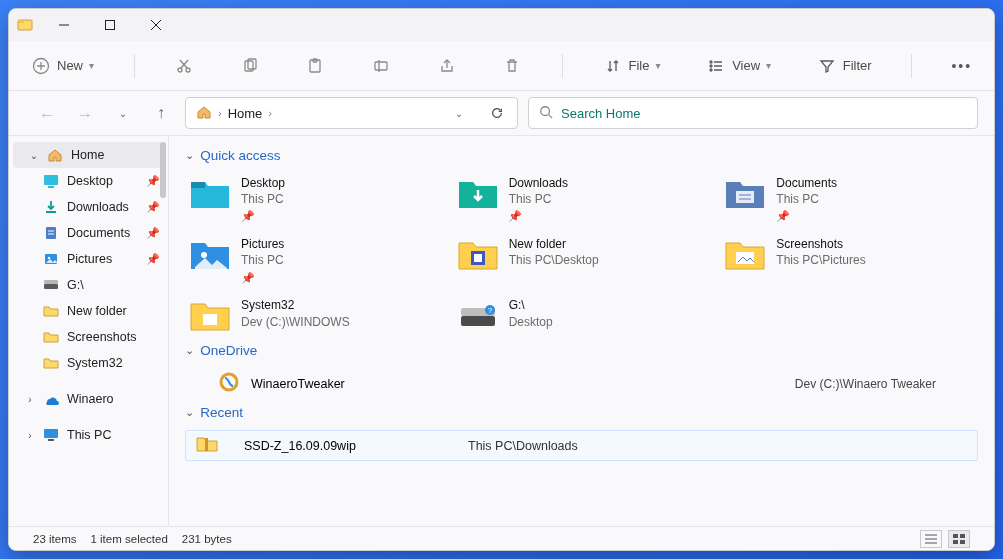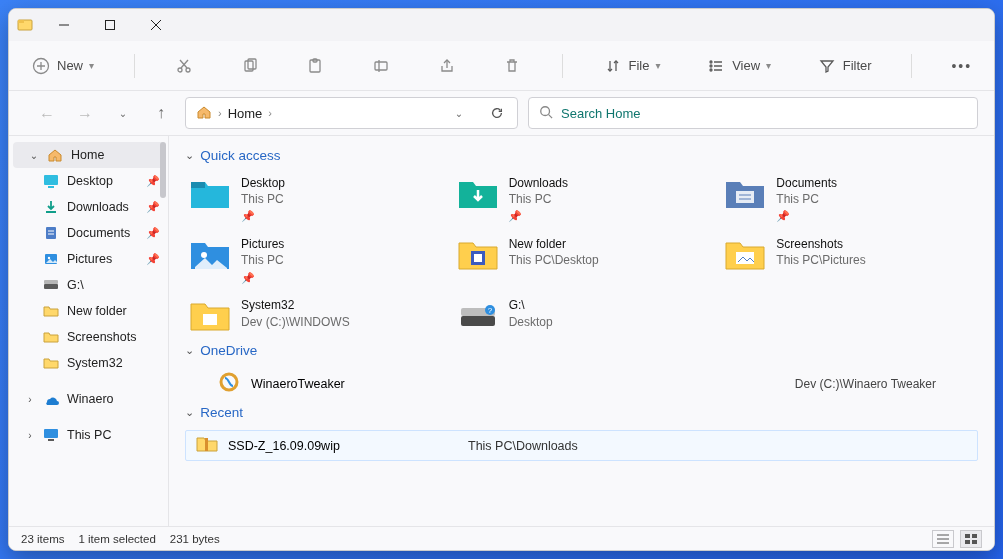--- a/index.html
+++ b/index.html
@@ -37,24 +37,24 @@
   .qa-grid { display:grid; grid-template-columns: repeat(3, 1fr); gap:8px 10px; margin-bottom:6px; }
   .qa-item { display:flex; align-items:flex-start; gap:10px; padding:2px 4px; cursor:pointer; }
   .qa-bigicon { width:42px; height:38px; flex:none; display:flex; align-items:center; justify-content:center;}
   .qa-labels { display:flex; flex-direction:column; font-size:12px; line-height:1.35; }
   .qa-name { color:#111; }
   .qa-sub { color:#6b6b6b; }
   .qa-pin { color:#8a8a8a; margin-top:2px; font-size:11px;}
   .fav-row { display:flex; align-items:center; gap:12px; padding:4px 2px; font-size:12.5px;}
   .fav-path { margin-left:auto; margin-right:40px; color:#444; font-size:12px;}
   .recent-row { display:flex; align-items:center; gap:12px; padding:4px 10px; border:1px solid #cde3ff; background:#f3f9ff; border-radius:2px; font-size:12.5px; min-height:30px;}
-  .recent-row .c1{ width:260px; display:flex; align-items:center; gap:10px;}
+  .recent-row .c1{ width:260px; display:flex; align-items:center; gap:26px;}
   .recent-row .c2{ width:200px; color:#333;}
   .recent-row .c3{ color:#333;}
-  .statusbar { height:24px; border-top:1px solid #e5e5e8; background:#f9f9fb; display:flex; align-items:center; font-size:11.5px; color:#333; padding:0 12px; gap:14px;}
+  .statusbar { height:24px; border-top:1px solid #e5e5e8; background:#f9f9fb; display:flex; align-items:center; font-size:11.5px; color:#333; padding:0 24px; gap:14px;}
   .statusbar .right { margin-left:auto; display:flex; gap:6px;}
   .view-toggle { width:22px; height:18px; border:1px solid #c9c9cd; display:flex; align-items:center; justify-content:center; cursor:pointer; }
   .view-toggle.active { background:#eaeaee;}
   .scroll-thumb{ position:absolute; right:2px; top:6px; width:6px; height:56px; background:#c7c7cc; border-radius:3px;}
 </style>
 </head>
 <body>
 
 <div class="window">
 

